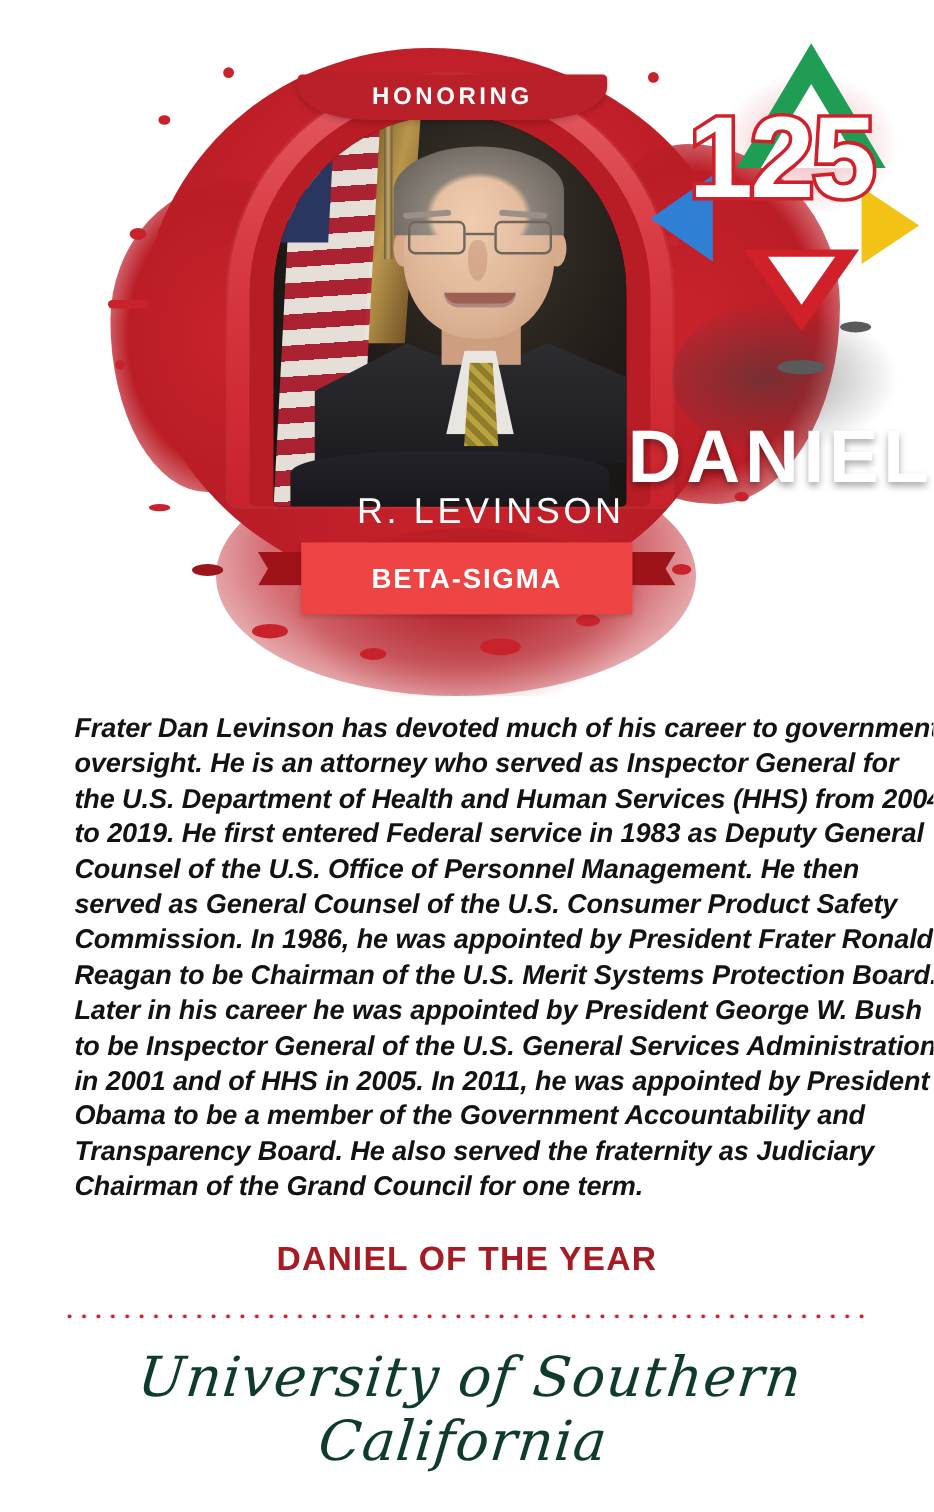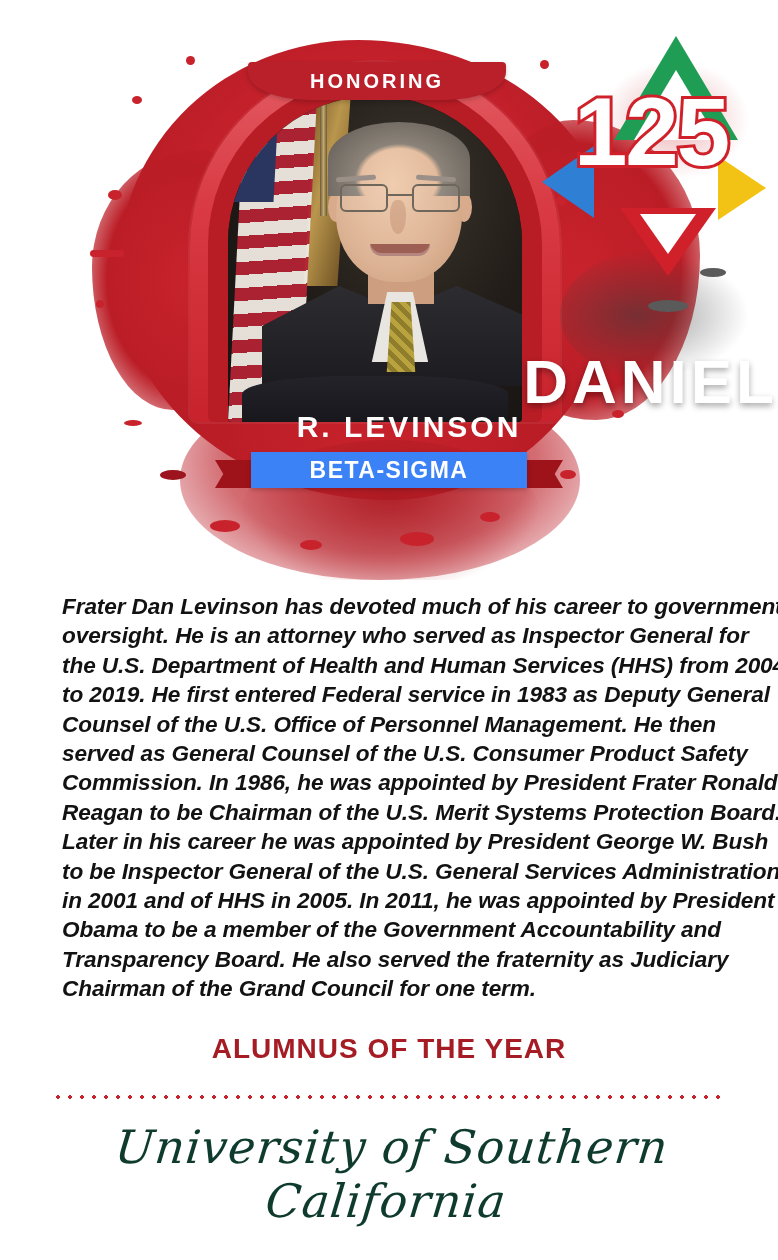--- a/index.html
+++ b/index.html
@@ -231,43 +231,43 @@
     font-size: 62px;
     letter-spacing: 4px;
     z-index: 7;
     text-shadow: 0 3px 6px rgba(0,0,0,.35);
   }
   .name-last {
     position: absolute;
     left: 0; right: 0; top: 410px;
     text-align: center;
     color: #ffffff;
-    font-weight: 700;
+    font-weight: 400;
     font-size: 30px;
     letter-spacing: 3px;
     z-index: 7;
     margin-left: 40px;
   }
 
   
   .ribbon {
     position: absolute;
     left: 215px; top: 452px;
     width: 348px; height: 44px;
     z-index: 8;
   }
   .ribbon-tail {
     position: absolute; top: 8px; width: 52px; height: 28px;
     background: #9e1219;
   }
   .ribbon-tail.l { left: 0; clip-path: polygon(0 0, 100% 0, 100% 100%, 0 100%, 16% 50%); }
   .ribbon-tail.r { right: 0; clip-path: polygon(0 0, 100% 0, 84% 50%, 100% 100%, 0 100%); }
   .ribbon-main {
-    position: absolute; left: 36px; right: 36px; top: 0; height: 36px;
-    background: #3b82f6;
+    position: absolute; left: 36px; right: 36px; top: 0; height: 60px;
+    background: #ef4444;
     display: flex; align-items: center; justify-content: center;
     color: #fff; font-weight: 800; font-size: 23px; letter-spacing: 1.5px;
     box-shadow: 0 2px 4px rgba(0,0,0,.18);
   }
 
   
   .badge {
     position: absolute;
     left: 536px; top: 36px;
     width: 230px; height: 240px;
@@ -467,19 +467,19 @@
       <div class="tri tri-yellow"></div>
       <div class="tri tri-red-down"></div>
       <div class="tri-red-down-inner"></div>
       <div class="badge-num">125</div>
     </div>
 
   </div>
 
   <div class="bio">Frater Dan Levinson has devoted much of his career to government oversight. He is an attorney who served as Inspector General for the U.S. Department of Health and Human Services (HHS) from 2004 to 2019. He first entered Federal service in 1983 as Deputy General Counsel of the U.S. Office of Personnel Management. He then served as General Counsel of the U.S. Consumer Product Safety Commission. In 1986, he was appointed by President Frater Ronald Reagan to be Chairman of the U.S. Merit Systems Protection Board. Later in his career he was appointed by President George W. Bush to be Inspector General of the U.S. General Services Administration in 2001 and of HHS in 2005. In 2011, he was appointed by President Obama to be a member of the Government Accountability and Transparency Board. He also served the fraternity as Judiciary Chairman of the Grand Council for one term.</div>
 
-  <div class="award">ALUMNUS OF THE YEAR</div>
+  <div class="award">DANIEL OF THE YEAR</div>
 
   <div class="divider"></div>
 
   <div class="school">University of Southern California</div>
 
 </div>
 
 </body></html>

